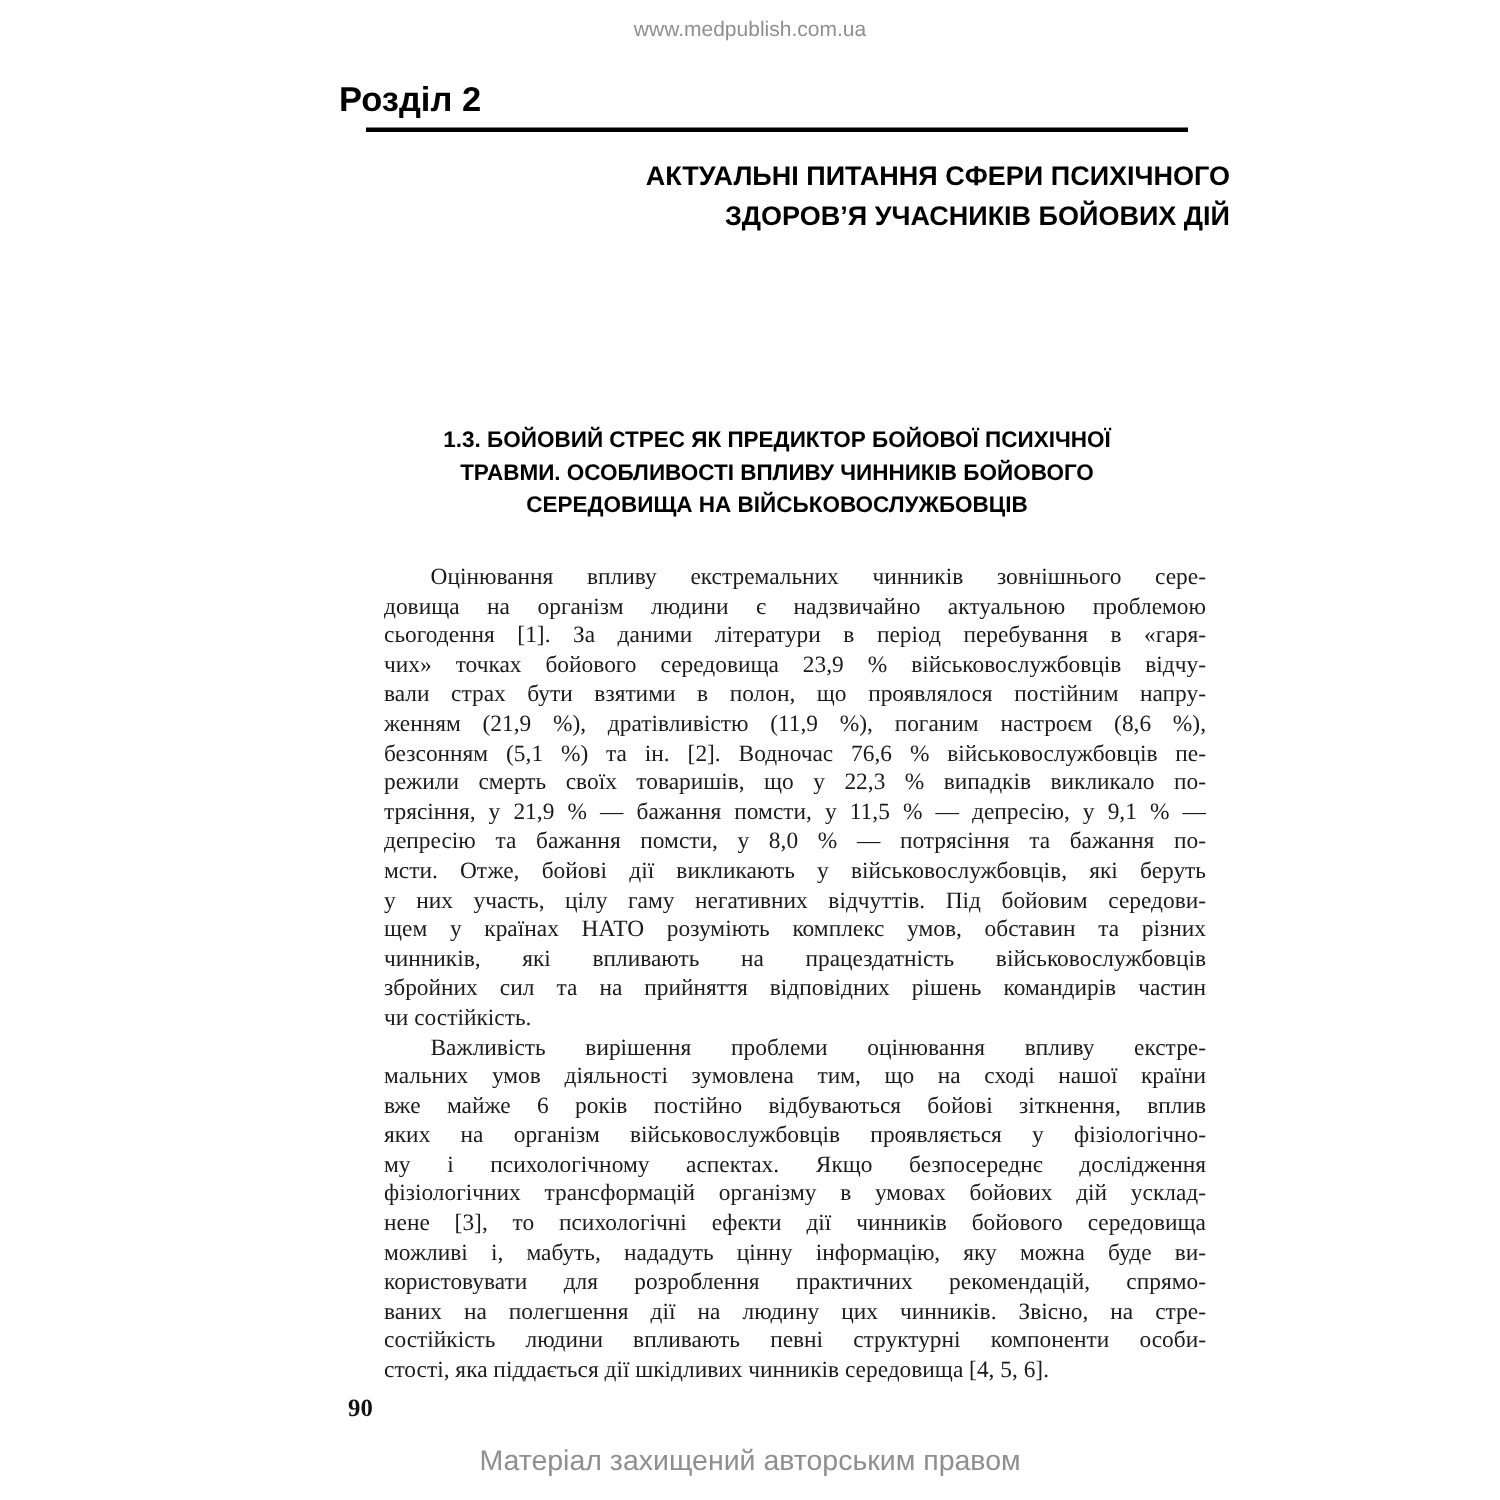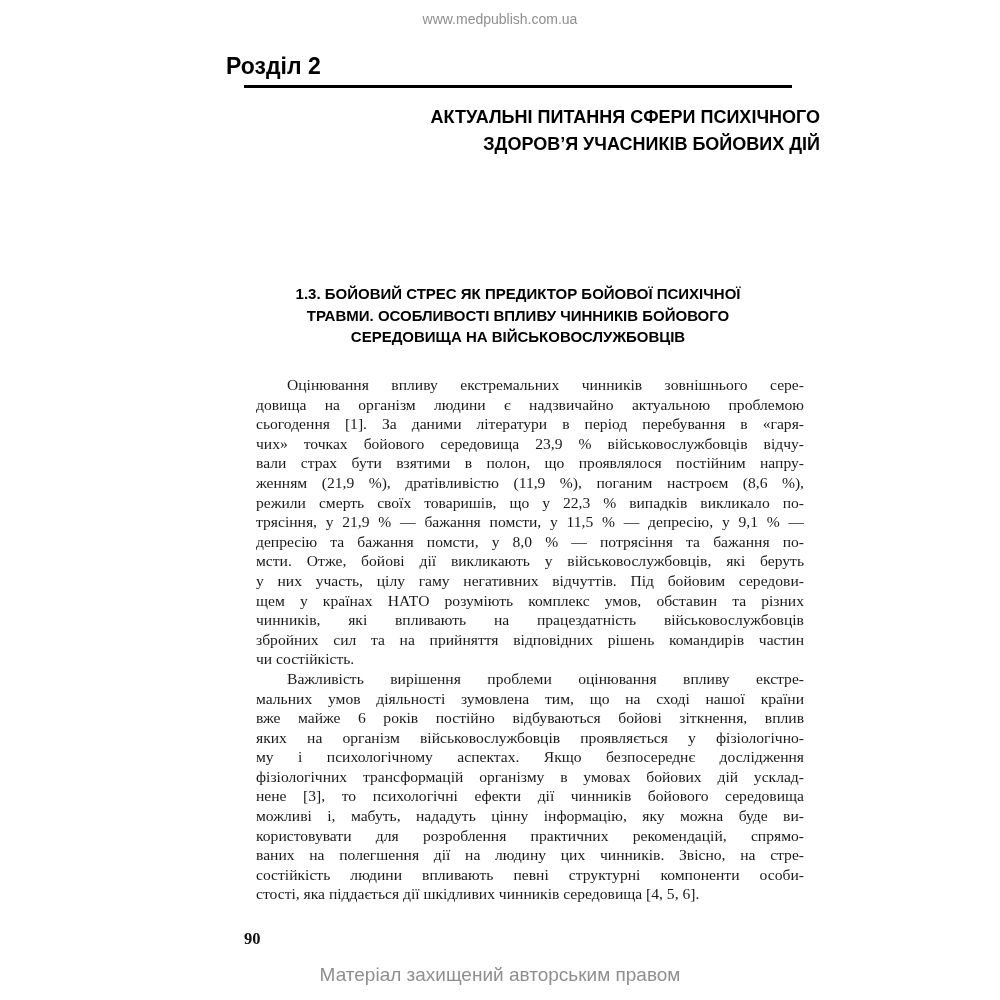--- a/index.html
+++ b/index.html
@@ -79,21 +79,21 @@
     text-align: justify;
     text-align-last: justify;
     height: 19.6px;
     overflow: hidden;
   }
   .body-text .line.first { text-indent: 31px; }
   .body-text .line.last { text-align-last: left; }
   .page-number {
     position: absolute;
     top: 929px;
-    left: 244px;
+    left: 232px;
     font-family: "Liberation Serif", serif;
     font-weight: 700;
     font-size: 16.5px;
     color: #111111;
   }
 </style>
 </head>
 <body>
 
 <div class="page">
@@ -116,20 +116,21 @@
     </div>
 
   <div class="body-text">
       <div class="para">
         <div class="line first">Оцінювання впливу екстремальних чинників зовнішнього сере-</div>
         <div class="line">довища на організм людини є надзвичайно актуальною проблемою</div>
         <div class="line">сьогодення [1]. За даними літератури в період перебування в «гаря-</div>
         <div class="line">чих» точках бойового середовища 23,9 % військовослужбовців відчу-</div>
         <div class="line">вали страх бути взятими в полон, що проявлялося постійним напру-</div>
         <div class="line">женням (21,9 %), дратівливістю (11,9 %), поганим настроєм (8,6 %),</div>
+        <div class="line">безсонням (5,1 %) та ін. [2]. Водночас 76,6 % військовослужбовців пе-</div>
         <div class="line">режили смерть своїх товаришів, що у 22,3 % випадків викликало по-</div>
         <div class="line">трясіння, у 21,9 % — бажання помсти, у 11,5 % — депресію, у 9,1 % —</div>
         <div class="line">депресію та бажання помсти, у 8,0 % — потрясіння та бажання по-</div>
         <div class="line">мсти. Отже, бойові дії викликають у військовослужбовців, які беруть</div>
         <div class="line">у них участь, цілу гаму негативних відчуттів. Під бойовим середови-</div>
         <div class="line">щем у країнах НАТО розуміють комплекс умов, обставин та різних</div>
         <div class="line">чинників, які впливають на працездатність військовослужбовців</div>
         <div class="line">збройних сил та на прийняття відповідних рішень командирів частин</div>
         <div class="line last">чи состійкість.</div>
       </div>

